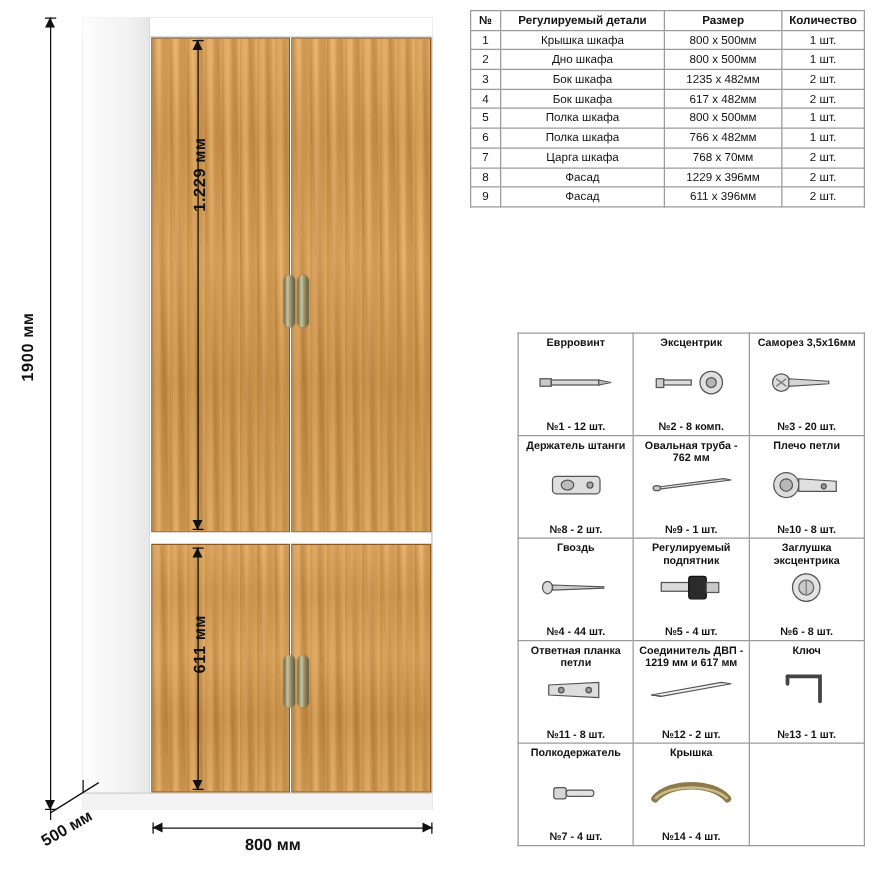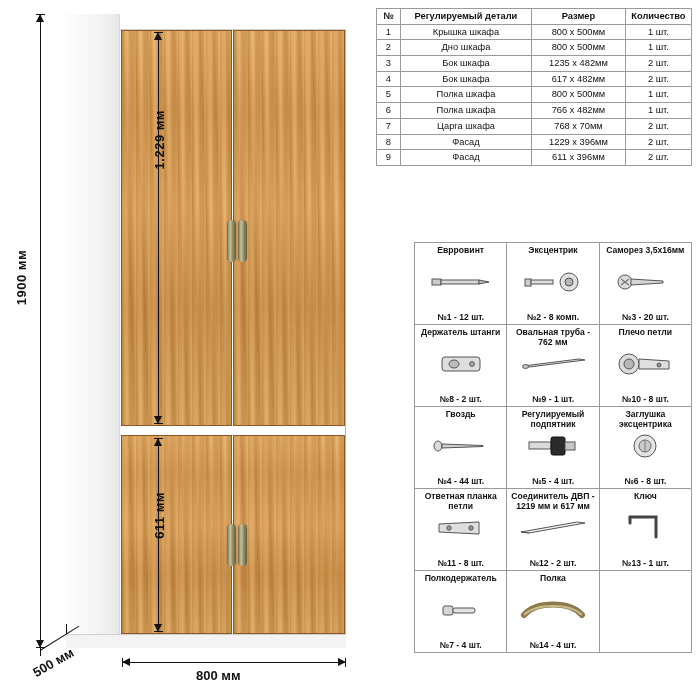--- a/index.html
+++ b/index.html
@@ -122,21 +122,21 @@
     border:1px solid #9a9a9a;padding:2px 3px;line-height:1.15;
   }
   .parts th{font-weight:bold;text-align:center;}
   .c-num{width:18px;text-align:center;}
   .c-name{width:134px;text-align:center;}
   .c-size{width:96px;text-align:center;}
   .c-qty{width:60px;text-align:center;}
 
   
   .hw{
-    position:absolute;left:414px;top:242px;width:278px;
+    position:absolute;left:414px;top:266px;width:278px;
     border:1px solid #9a9a9a;border-collapse:collapse;
     table-layout:fixed;
   }
   .hw td{
     border:1px solid #9a9a9a;
     vertical-align:top;
     padding:3px 2px 2px;
     text-align:center;
     height:70px;
     width:33.33%;
@@ -415,21 +415,21 @@
           <span class="hw-title">Полкодержатель</span>
           <span class="hw-pic">
             <svg width="48" height="20" viewBox="0 0 48 20">
                 <rect x="6" y="6" width="10" height="9" rx="2" fill="#d6d6d6" stroke="#555"></rect>
                 <rect x="16" y="8" width="22" height="5" rx="2" fill="#e2e2e2" stroke="#555"></rect>
               </svg>
           </span>
           <span class="hw-qty">№7 - 4 шт.</span>
         </td>
         <td>
-          <span class="hw-title">Полка</span>
+          <span class="hw-title">Крышка</span>
           <span class="hw-pic">
             <svg width="70" height="22" viewBox="0 0 70 22">
                 <path d="M6 16 C18 2, 52 2, 64 16" fill="none" stroke="#8c7a4a" stroke-width="6" stroke-linecap="round"></path>
                 <path d="M6 16 C18 4, 52 4, 64 16" fill="none" stroke="#c9bb8a" stroke-width="2"></path>
               </svg>
           </span>
           <span class="hw-qty">№14 - 4 шт.</span>
         </td>
         <td>
           <span class="hw-title"></span>

